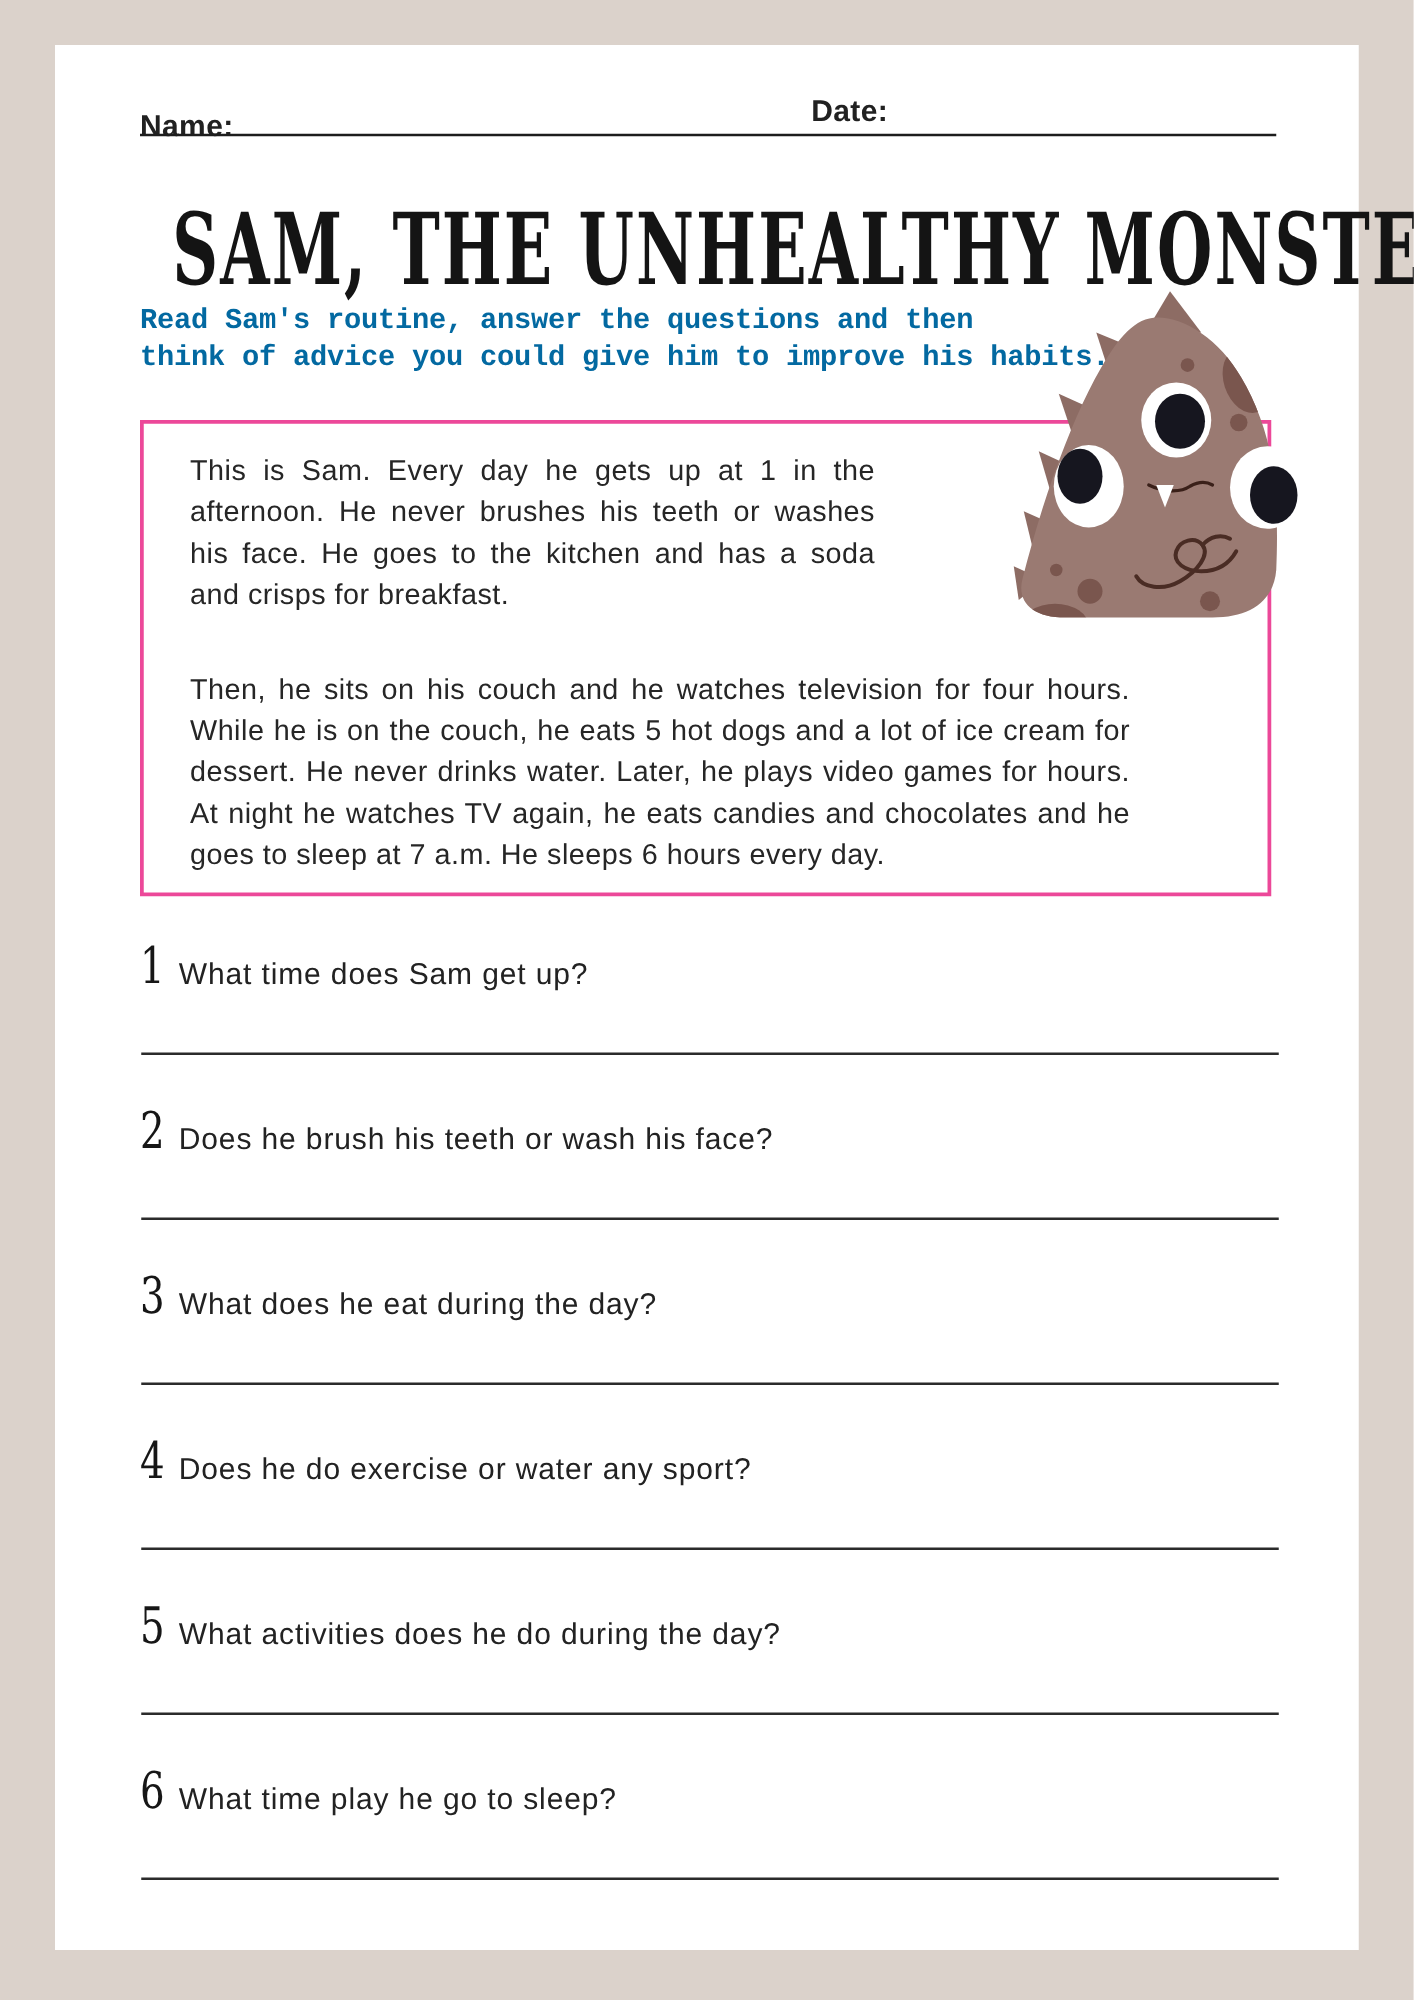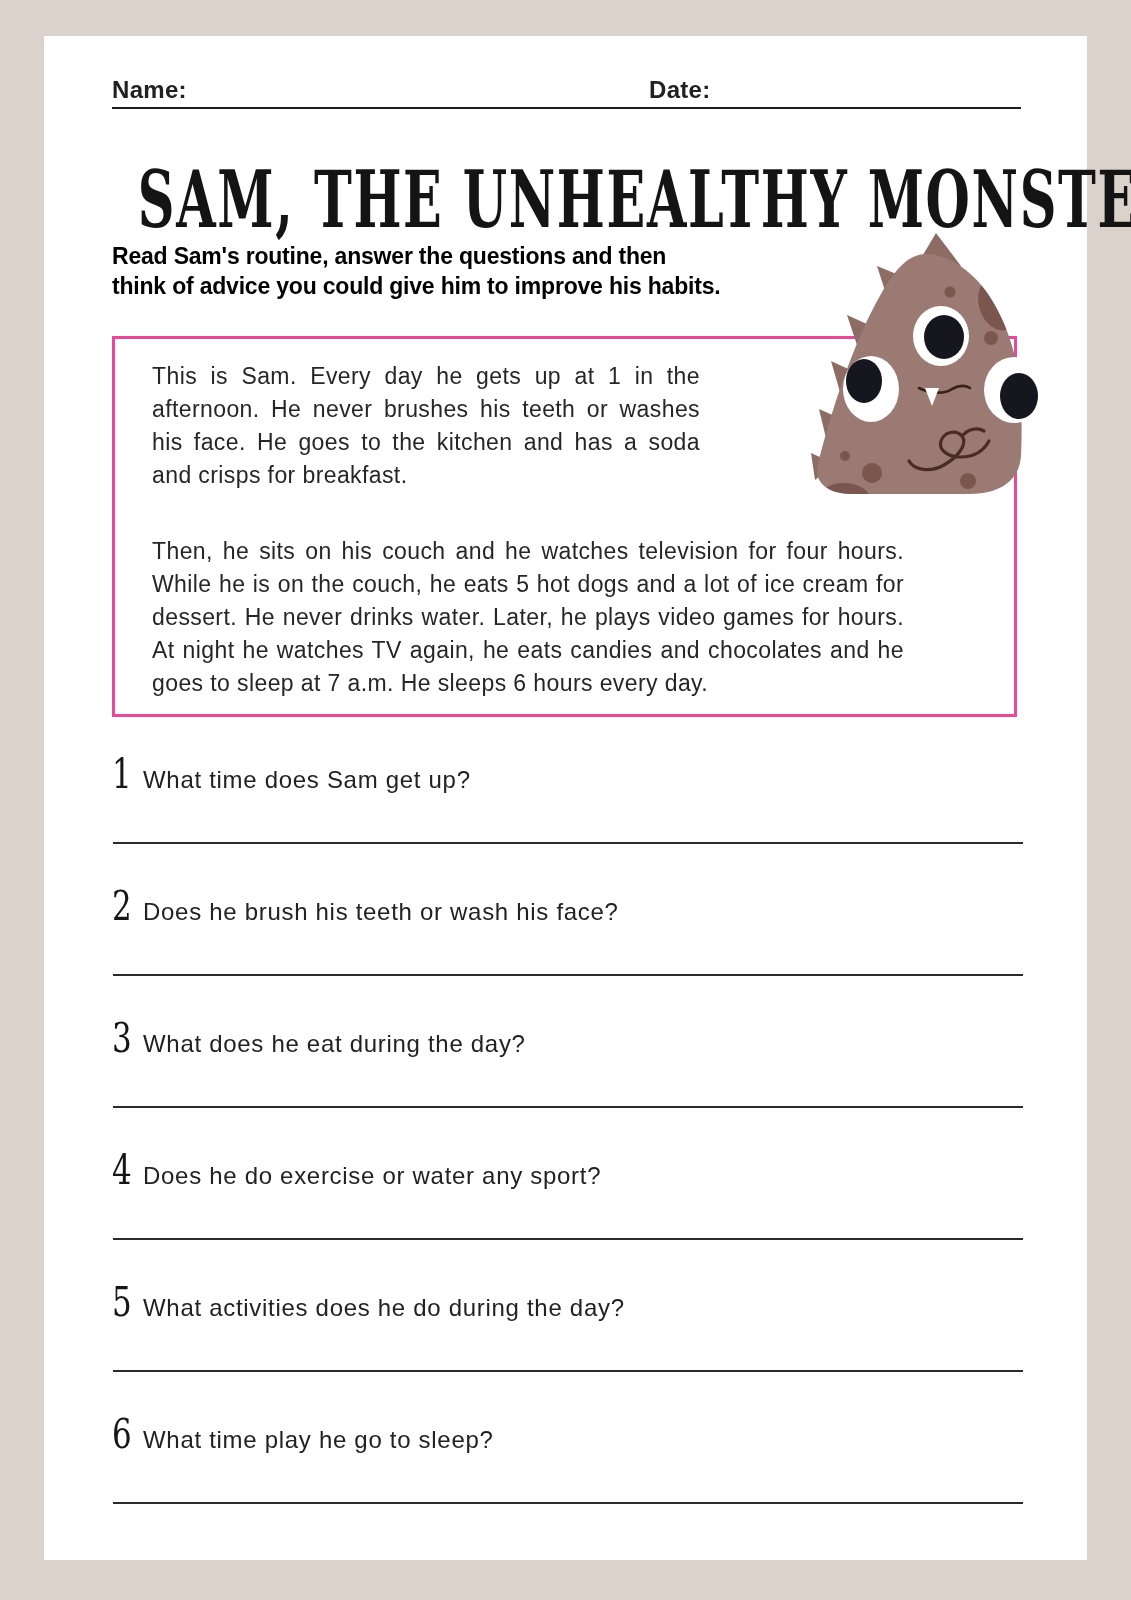--- a/index.html
+++ b/index.html
@@ -7,32 +7,32 @@
     --page:#ffffff;
     --ink:#212121;
   }
   *{margin:0;padding:0;box-sizing:border-box;}
   body{width:1131px;height:1600px;font-family:"Liberation Sans",sans-serif;color:var(--ink);}
   .frame{position:relative;width:1131px;height:1600px;background:var(--frame);}
   .sheet{position:absolute;left:44px;top:36px;width:1043px;height:1524px;background:var(--page);}
 
   
   .hdr-label{position:absolute;top:40px;font-size:24px;font-weight:bold;letter-spacing:.3px;}
-  .hdr-name{left:68px;}
+  .hdr-name{left:68px;margin-top:12px;}
   .hdr-date{left:605px;}
   .hdr-rule{position:absolute;left:68px;top:71px;width:909px;border-top:2px solid #1d1d1d;}
 
   
   .title{position:absolute;left:0;top:117px;width:100%;text-align:center;white-space:nowrap;
          font-family:"DejaVu Serif","Liberation Serif",serif;font-weight:bold;font-size:62px;
          letter-spacing:2px;transform:scale(.82,1.28);transform-origin:50% 0;color:#141414;}
 
   
   .instructions{position:absolute;left:68px;top:205px;font-size:23px;font-weight:bold;
-                line-height:30px;letter-spacing:-.2px;white-space:nowrap;color:#000000;}
+                line-height:30px;letter-spacing:-.2px;white-space:nowrap;color:#0369a1;font-family:Liberation Mono, monospace;}
 
   
   .passage-box{position:absolute;left:68px;top:300px;width:905px;height:381px;
                border:3px solid #ec4899;background:var(--page);padding:21px 40px 0 37px;z-index:1;}
   .passage-box p{font-size:23px;line-height:33px;letter-spacing:.4px;text-align:justify;color:#262626;}
   .para1{width:548px;}
   .para2{width:752px;margin-top:43px;}
 
   
   .monster{position:absolute;left:754px;top:194px;width:248px;height:274px;z-index:3;}

